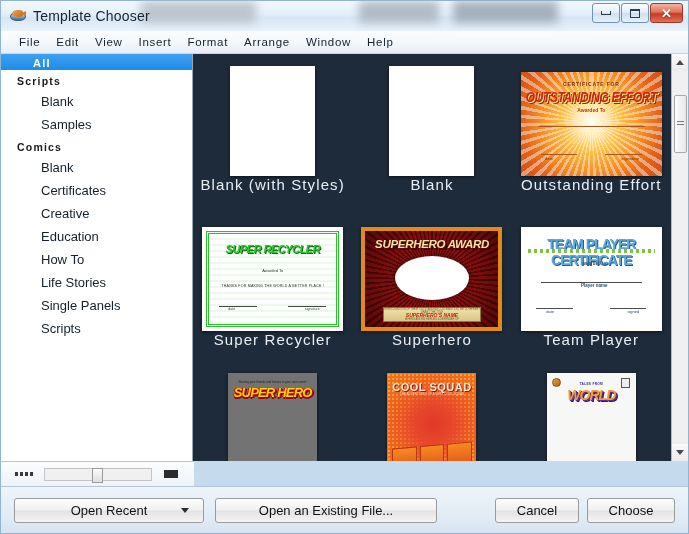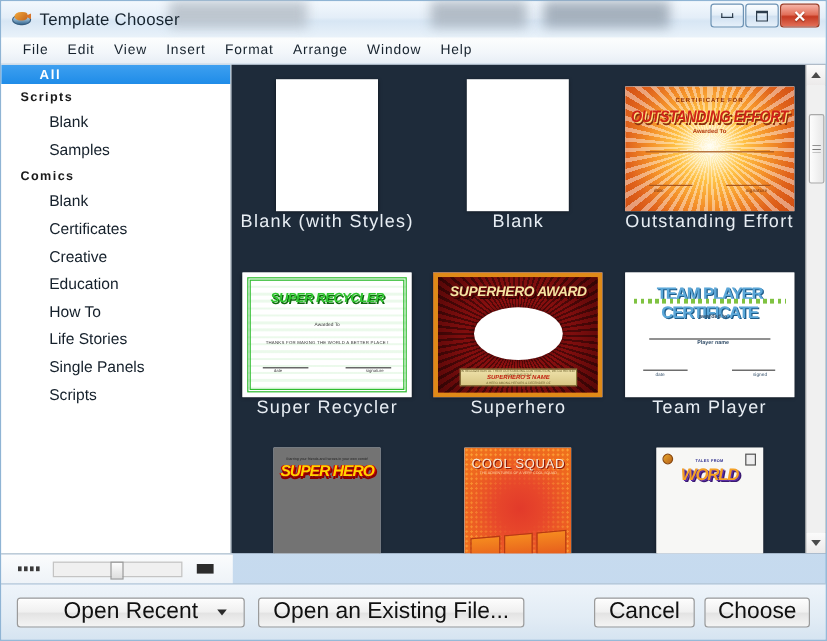--- a/index.html
+++ b/index.html
@@ -236,21 +236,21 @@
   
   .cov-cs { width:100%; height:100%; position:relative; overflow:hidden;
             background:radial-gradient(circle at 52% 45%, #e23a2a 0%, #e8492b 30%, #ef6a1e 65%, #f07a1b 100%); }
   .cov-cs::before {
     content:""; position:absolute; inset:0;
     background-image:radial-gradient(circle, rgba(255,170,60,.85) 0.8px, transparent 1px);
     background-size:4px 4px;
     -webkit-mask-image:radial-gradient(circle at 52% 45%, rgba(0,0,0,0) 22%, rgba(0,0,0,1) 70%);
             mask-image:radial-gradient(circle at 52% 45%, rgba(0,0,0,0) 22%, rgba(0,0,0,1) 70%);
   }
-  .cs-title { position:absolute; top:7%; width:100%; text-align:center; font-size:11px; font-weight:normal;
+  .cs-title { position:absolute; top:7%; width:100%; text-align:center; font-size:11px; font-weight:bold;
               color:#f7e9d8; letter-spacing:.5px; text-shadow:1px 1px 0 #8c1c0b; }
   .cs-sub { position:absolute; top:17%; width:100%; text-align:center; font-size:3px; color:#ffd9a8; }
   .cs-panels { position:absolute; left:5%; right:5%; bottom:13%; height:23%;
                display:flex; gap:3px; transform:skewY(-5deg); }
   .cs-panels div { flex:1; background:linear-gradient(180deg,#f58a1f,#e2501c); border:1px solid #b53a12; }
 
   
   .cov-fw { width:100%; height:100%; background:#f7f7f5; position:relative; }
   .fw-badge { position:absolute; left:6%; top:4%; width:9px; height:9px; border-radius:50%;
               background:linear-gradient(135deg,#e6a42a,#b9641a); border:1px solid #8a4a10; }
@@ -308,21 +308,21 @@
     background:linear-gradient(180deg,#eef4fa 0%, #e2ecf5 60%, #d6e4f1 100%);
     border-top:1px solid #b4c6d6;
     display:flex; align-items:center;
     padding:0 13px;
   }
   .btn {
     height:25px;
     background:linear-gradient(180deg,#fdfdfd 0%, #f0f0f0 48%, #e3e3e3 52%, #f4f4f4 100%);
     border:1px solid #9b9b9b;
     border-radius:3px;
-    font-size:19px; color:#111;
+    font-size:13px; color:#111;
     display:flex; align-items:center; justify-content:center;
     position:relative;
     box-shadow:0 1px 0 rgba(255,255,255,.8) inset;
     white-space:nowrap;
   }
   .btn-open-recent { width:190px; justify-content:center; }
   .btn-open-recent .arrow {
     position:absolute; right:14px; top:50%; margin-top:-2px;
     border-left:4px solid transparent; border-right:4px solid transparent;
     border-top:5px solid #2b2b2b;

